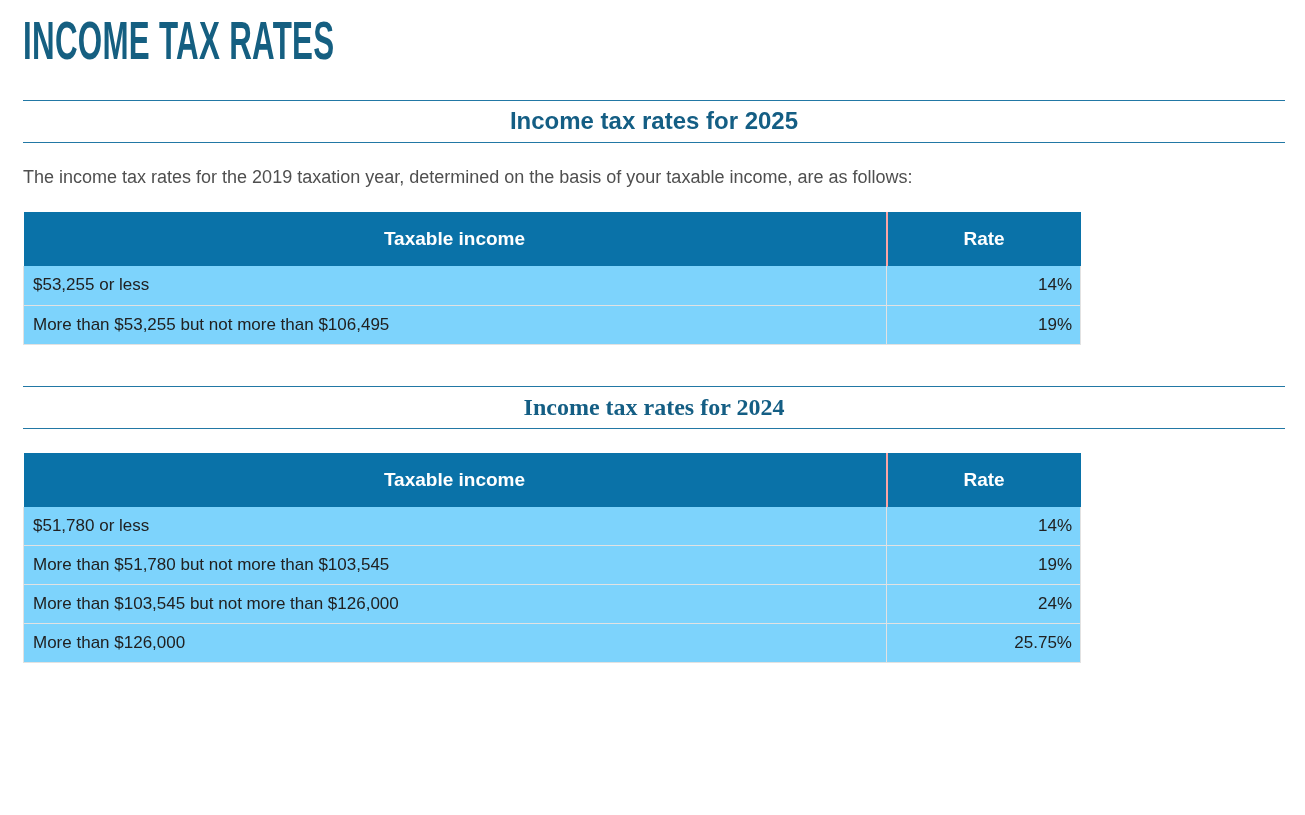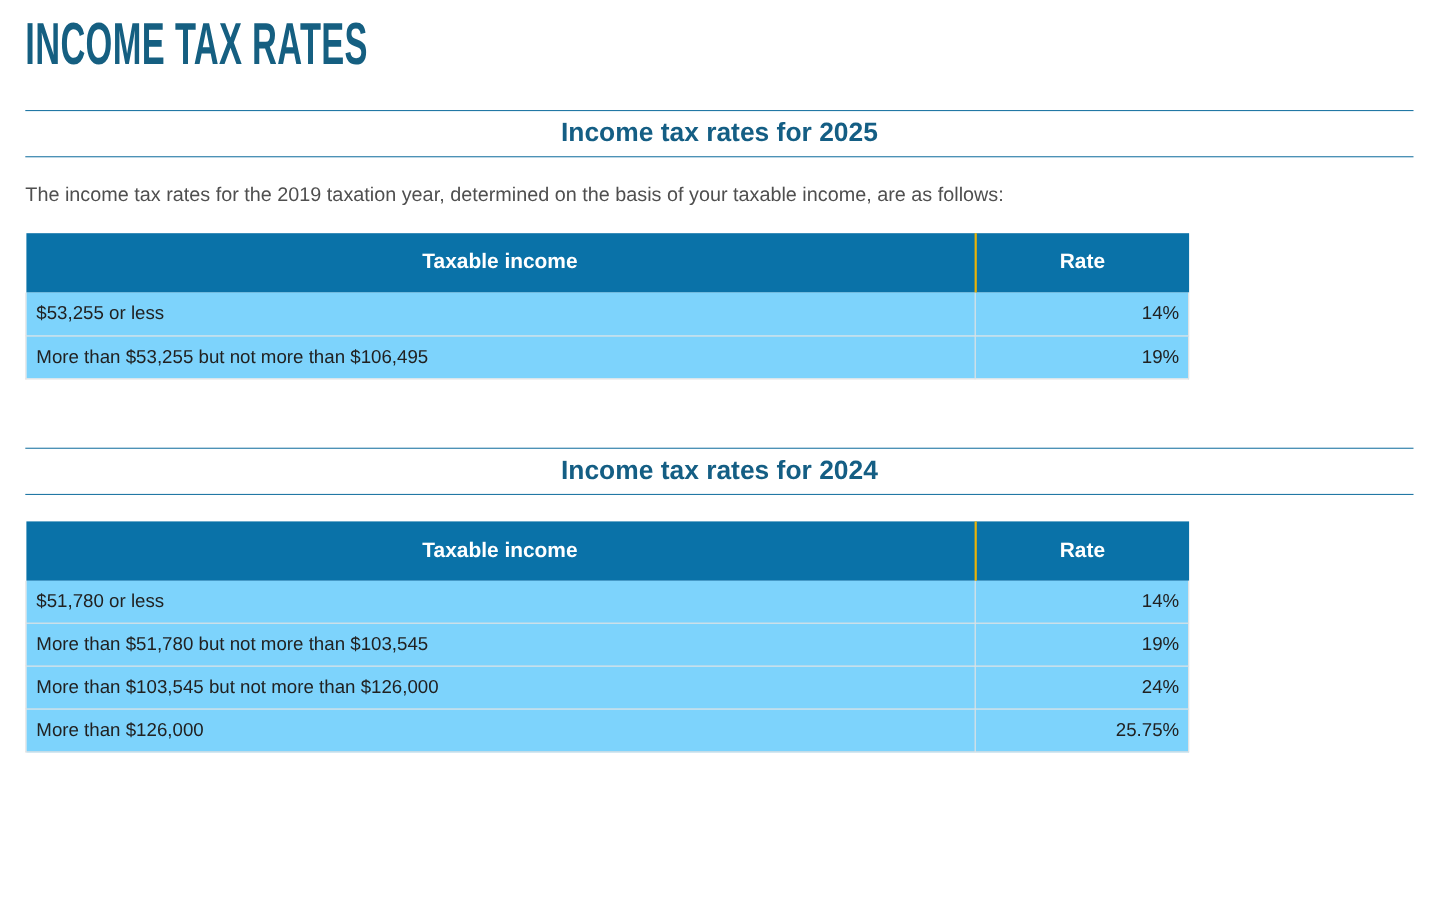--- a/index.html
+++ b/index.html
@@ -38,21 +38,22 @@
     border-top: 1px solid #2278a5;
     border-bottom: 1px solid #2278a5;
     padding: 7px 0 8px 0;
     font-size: 24px;
     line-height: 26px;
     font-weight: bold;
     color: #145e84;
     text-align: center;
   }
   .section-heading.second {
-    margin-top: 62px;
+    margin-top: 41px;
+    font-family: Liberation Serif, serif;
   }
   .intro-text {
     margin: 23px 0 0 0;
     font-size: 18px;
     line-height: 22px;
     color: #4f4f4f;
   }
   
   table.rates-table {
     width: 1058px;
@@ -65,21 +66,21 @@
     color: #ffffff;
     height: 54px;
     font-size: 19px;
     font-weight: bold;
     text-align: center;
     vertical-align: middle;
     padding: 0;
   }
   table.rates-table thead th.rate-col {
     width: 194px;
-    border-left: 2px solid #eab308;
+    border-left: 2px solid #fca5a5;
   }
   table.rates-table tbody td {
     border: 1px solid #e2e2e2;
     height: 39px;
     font-size: 17px;
     color: #212121;
     vertical-align: middle;
     padding: 0 8px 0 9px;
     background: #7dd3fc;
   }

